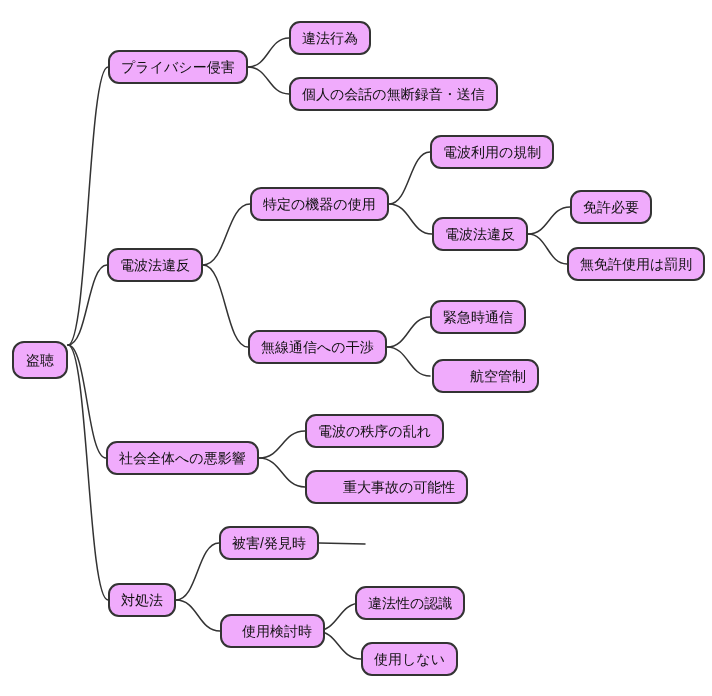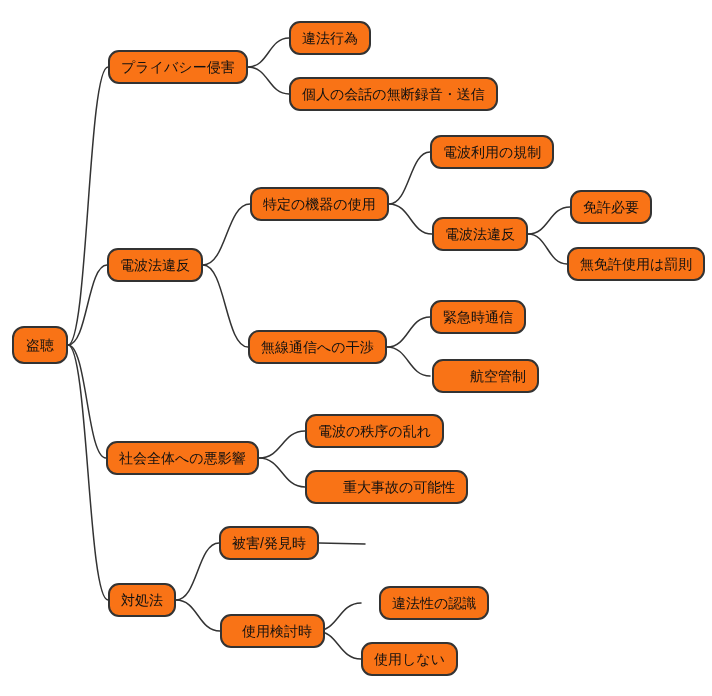--- a/index.html
+++ b/index.html
@@ -17,33 +17,34 @@
   }
   #edge-layer {
     position: absolute;
     left: 0;
     top: 0;
     z-index: 1;
   }
   .node {
     position: absolute;
     z-index: 2;
-    background: #f97316;
+    background: #f0abfc;
     border: 2px solid #333333;
     border-radius: 11px;
     padding: 7px 11px;
     font-size: 14px;
     line-height: 1.15;
     color: #111111;
     white-space: nowrap;
     box-sizing: content-box;
   }
   .node.root {
     padding: 9px 12px;
     border-radius: 12px;
+    margin-top: 15px;
   }
 </style>
 </head>
 <body>
 
 <div class="canvas">
   <svg id="edge-layer" width="712" height="696">
       <path d="M 68 345 C 88 345, 88 67, 108 67" fill="none" stroke="#333333" stroke-width="1.5" stroke-linecap="round"></path>
       <path d="M 68 345 C 87.5 345, 87.5 265, 107 265" fill="none" stroke="#333333" stroke-width="1.5" stroke-linecap="round"></path>
       <path d="M 68 345 C 87 345, 87 458, 106 458" fill="none" stroke="#333333" stroke-width="1.5" stroke-linecap="round"></path>
@@ -99,16 +100,16 @@
 
   <div class="node" id="node-serious-accident-risk" style="left:305px; top:470px;padding-left:36px;">重大事故の可能性</div>
 
   <div class="node" id="node-countermeasures" style="left:108px; top:583px;">対処法</div>
 
   <div class="node" id="node-victim-discovery" style="left:219px; top:526px;">被害/発見時</div>
 
 
   <div class="node" id="node-considering-use" style="left:220px; top:614px;padding-left:20px;">使用検討時</div>
 
-  <div class="node" id="node-illegality-awareness" style="left:379px; top:586px;text-align:center;">違法性の認識</div>
+  <div class="node" id="node-illegality-awareness" style="left:355px; top:586px;text-align:center;">違法性の認識</div>
 
   <div class="node" id="node-do-not-use" style="left:361px; top:642px;">使用しない</div>
 </div>
 
 </body></html>

